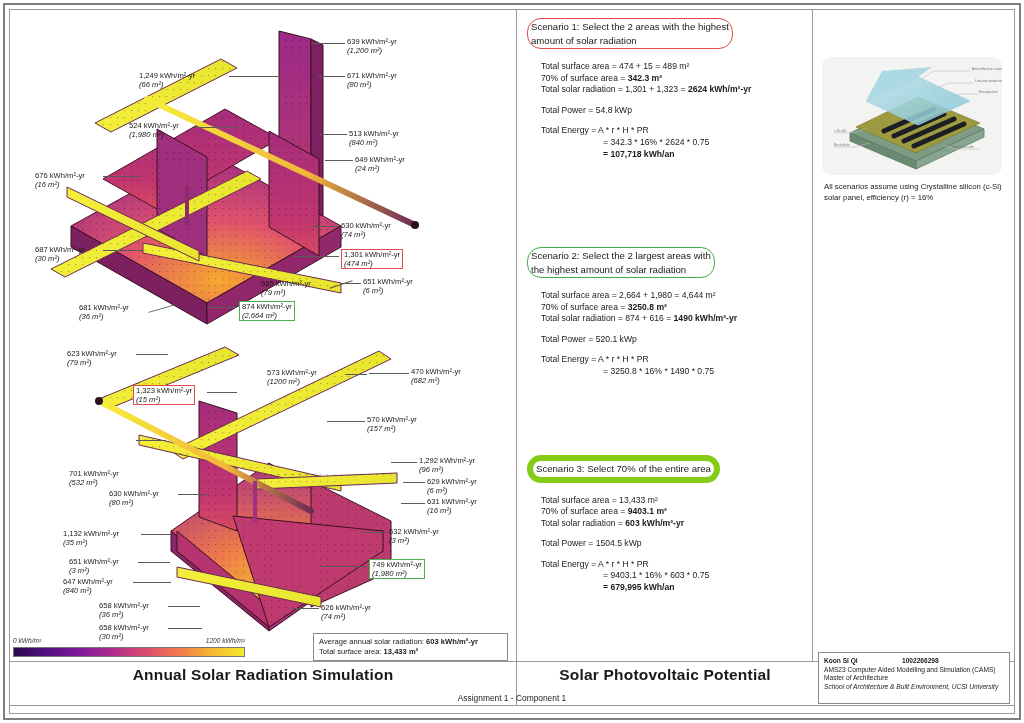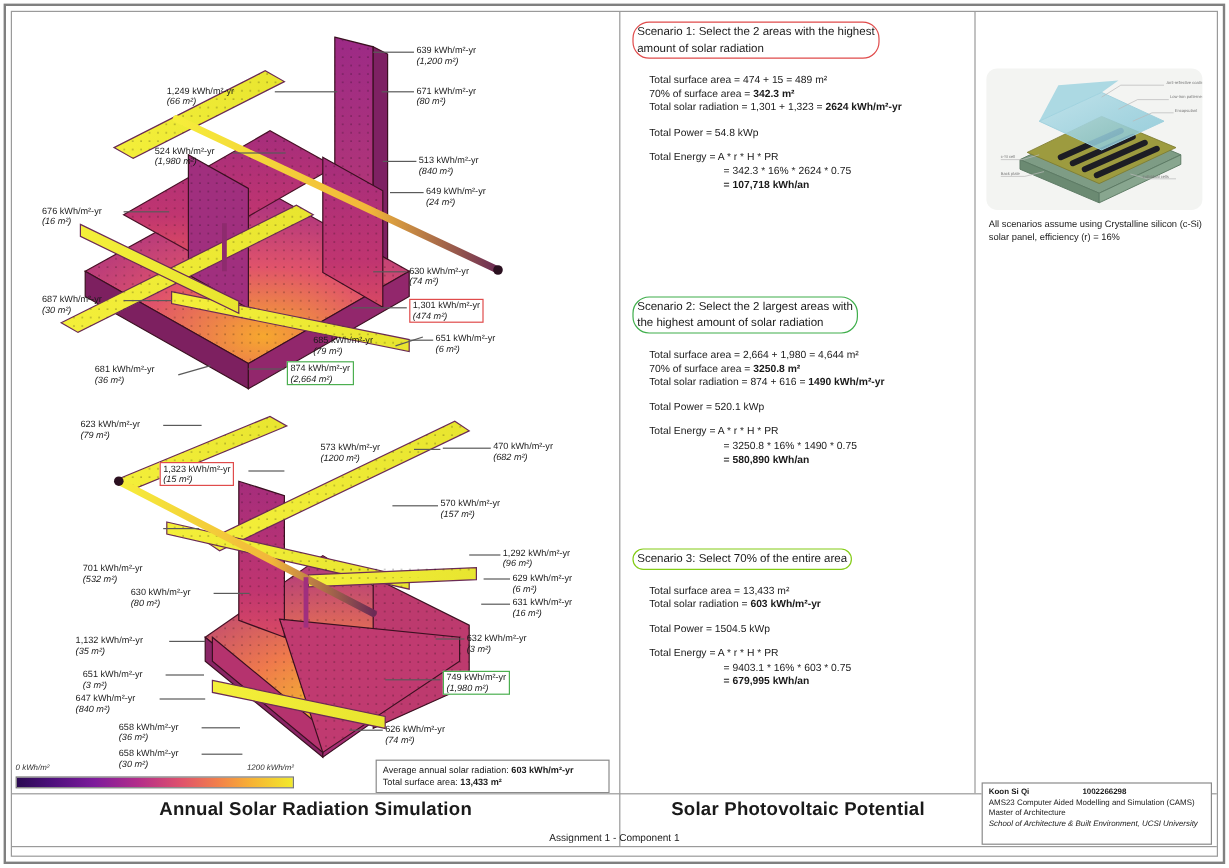--- a/index.html
+++ b/index.html
@@ -34,21 +34,21 @@
 
   .title-left{position:absolute;left:11px;top:666px;width:504px;text-align:center;font-size:15.5px;font-weight:bold;letter-spacing:.2px;}
   .title-right{position:absolute;left:520px;top:666px;width:290px;text-align:center;font-size:15.5px;font-weight:bold;letter-spacing:.2px;}
   .assignment{position:absolute;left:300px;top:693px;width:424px;text-align:center;font-size:8.4px;color:#222;}
 
   
   .scenario{position:absolute;}
   .sc-head{display:inline-block;font-size:9.6px;line-height:13.5px;padding:1px 3px;background:#fff;box-sizing:border-box;border-radius:14px;}
   .sc-head.red{border:1px solid #e04b4b;}
   .sc-head.green{border:1px solid #3fae4b;}
-  .sc-head.yellow{border:1px solid #84cc16;}
+  .sc-head.yellow{border:6px solid #84cc16;}
   .sc-body{margin-top:12px;margin-left:14px;font-size:8.6px;line-height:11.6px;color:#1a1a1a;}
   .sc-body .row{white-space:nowrap;}
   .sc-body .gap{height:9px;}
   .sc-body b{font-weight:bold;}
   .indent{padding-left:62px;}
 
   
   .panel-card{position:absolute;left:822px;top:57px;width:180px;height:118px;background:#f3f4f2;border-radius:9px;overflow:hidden;}
   .pv-cap{position:absolute;left:824px;top:182px;width:180px;font-size:7.8px;line-height:10.6px;color:#1a1a1a;}
 
@@ -370,24 +370,24 @@
         </div></div>
       <div class="scenario" style="left: 527px; top: 247px; width: 272px;"><div class="sc-head green"><div>Scenario 2: Select the 2 largest areas with</div><div>the highest amount of solar radiation</div></div><div class="sc-body">
           <div class="row"><span>Total surface area = 2,664 + 1,980 = 4,644 m²</span></div>
           <div class="row"><span>70% of surface area = </span><b>3250.8 m²</b></div>
           <div class="row"><span>Total solar radiation = 874 + 616 = </span><b>1490 kWh/m²-yr</b></div>
           <div class="gap"></div>
           <div class="row"><span>Total Power = 520.1 kWp</span></div>
           <div class="gap"></div>
           <div class="row"><span>Total Energy = A * r * H * PR</span></div>
           <div class="row indent"><span>= 3250.8 * 16% * 1490 * 0.75</span></div>
-          <div class="row indent"><b>= 580,890 kWh/an</b></div>
         </div></div>
       <div class="scenario" style="left: 527px; top: 455px; width: 272px;"><div class="sc-head yellow">Scenario 3: Select 70% of the entire area</div><div class="sc-body">
           <div class="row"><span>Total surface area = 13,433 m²</span></div>
+          <div class="row"><span>70% of surface area = </span><b>9403.1 m²</b></div>
           <div class="row"><span>Total solar radiation = </span><b>603 kWh/m²-yr</b></div>
           <div class="gap"></div>
           <div class="row"><span>Total Power = 1504.5 kWp</span></div>
           <div class="gap"></div>
           <div class="row"><span>Total Energy = A * r * H * PR</span></div>
           <div class="row indent"><span>= 9403.1 * 16% * 603 * 0.75</span></div>
           <div class="row indent"><b>= 679,995 kWh/an</b></div>
         </div></div>
     </div>
 

